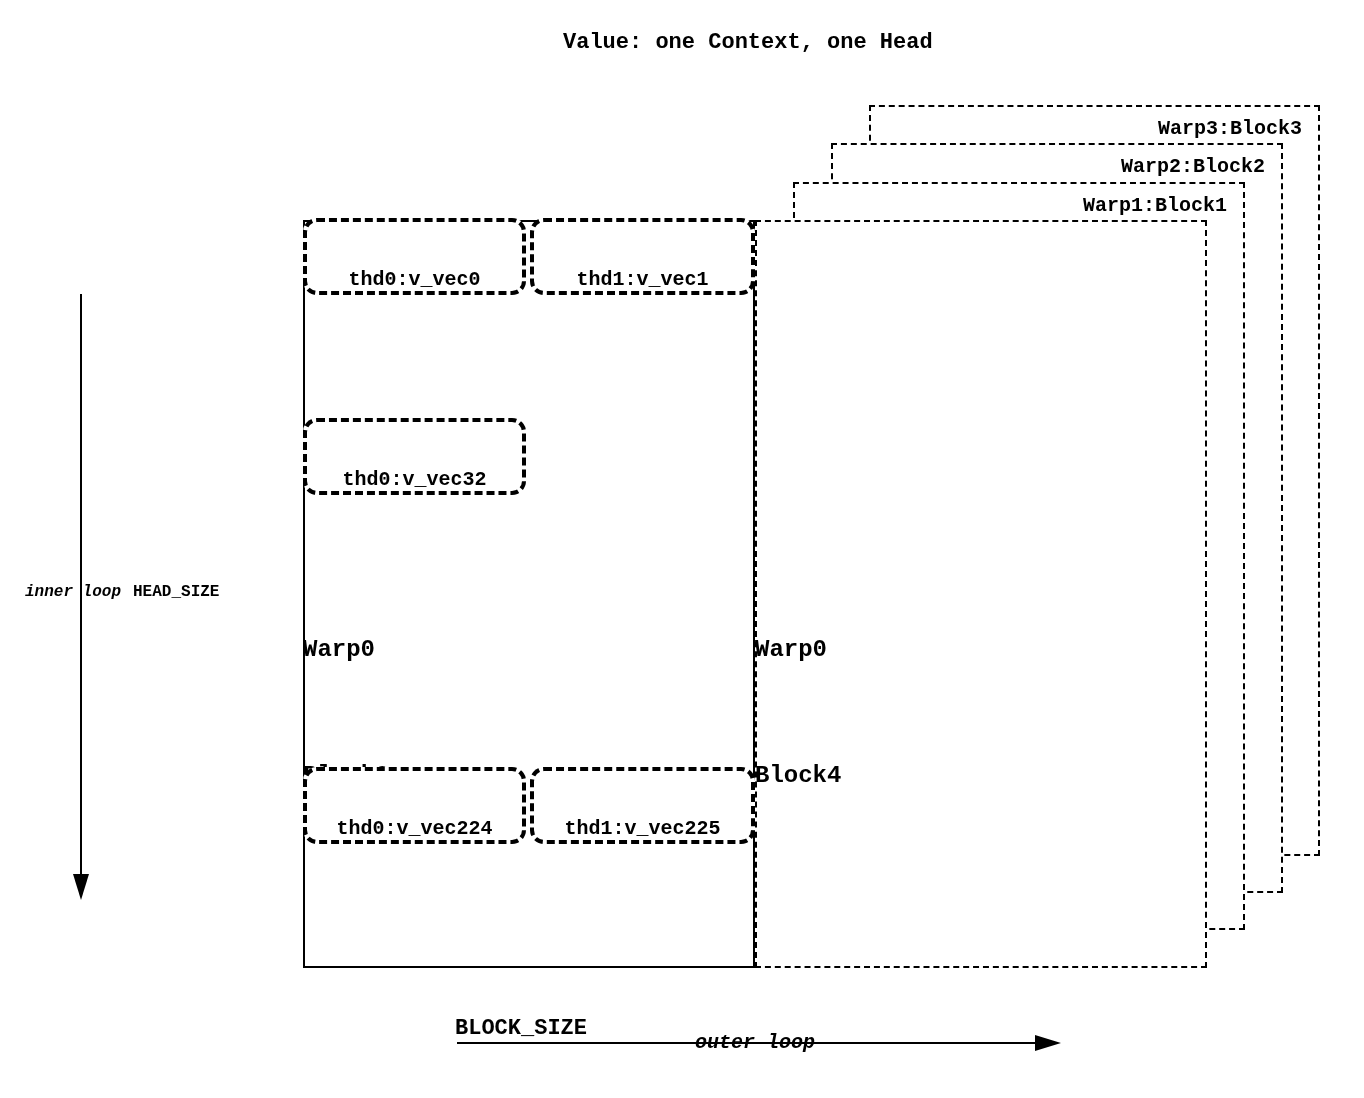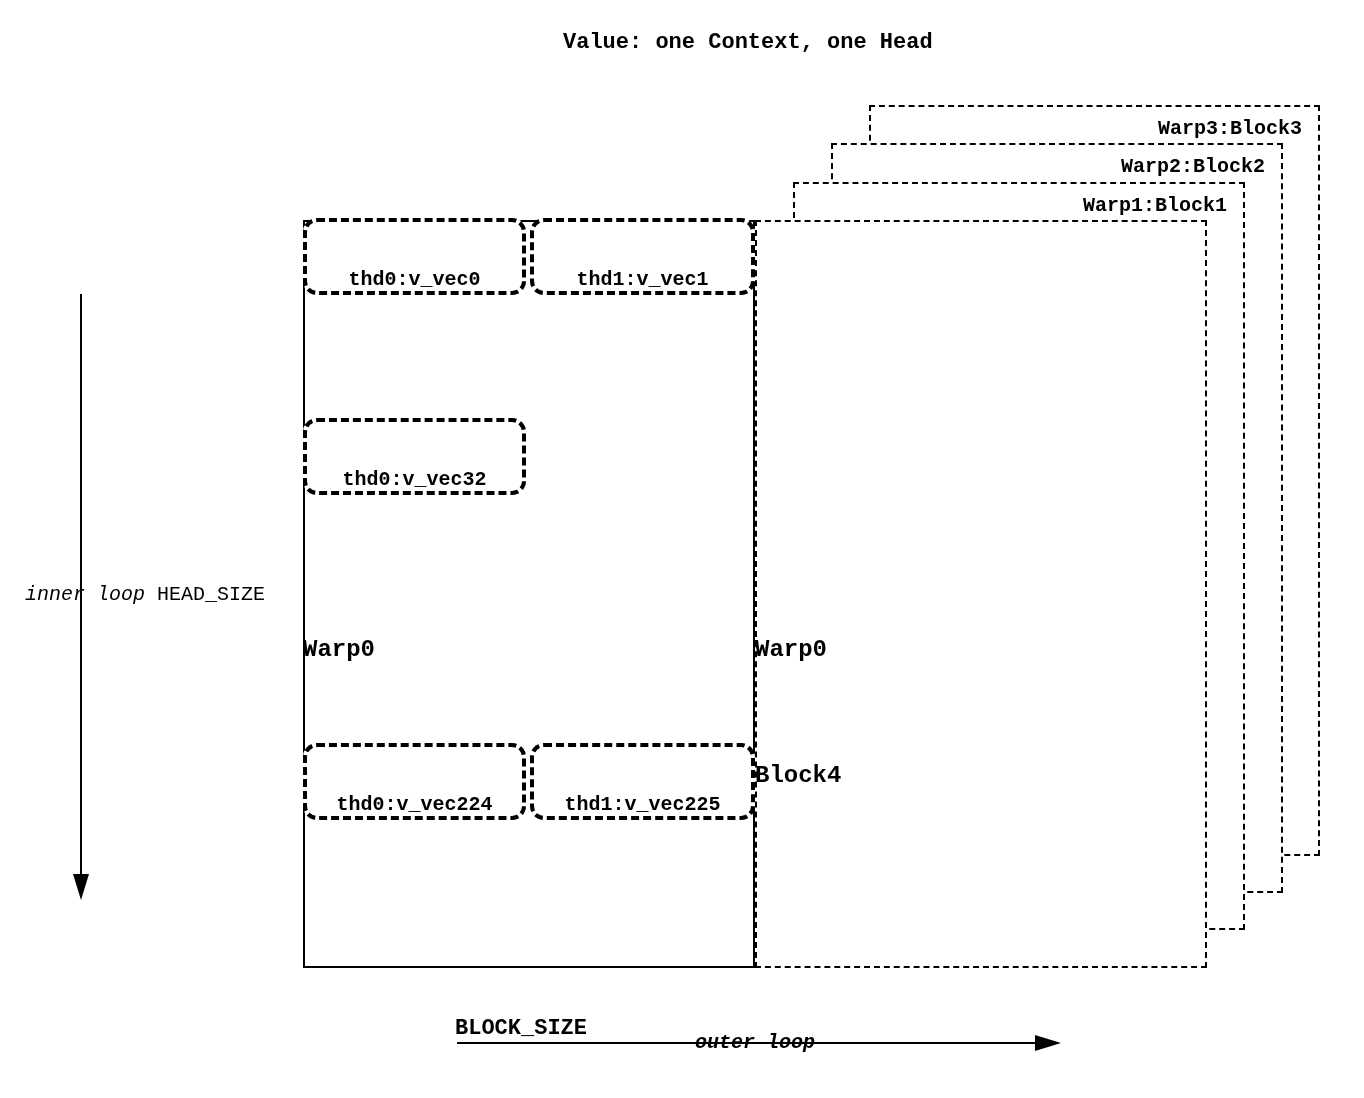--- a/index.html
+++ b/index.html
@@ -72,28 +72,28 @@
     align-items: flex-end;
     justify-content: center;
     font-size: 20px;
     font-weight: bold;
     white-space: nowrap;
   }
   .vec-left  { left: 303px; width: 223px; }
   .vec-right { left: 530px; width: 225px; }
   .row-0 { top: 218px; }
   .row-1 { top: 418px; }
-  .row-2 { top: 743px; }
+  .row-2 { top: 767px; }
   
   .inner-loop-label {
     position: absolute;
     left: 25px;
     top: 583px;
-    font-size: 20px;
-    font-weight: normal;
+    font-size: 16px;
+    font-weight: bold;
     white-space: nowrap;
   }
   .inner-loop-label .loop-word { font-style: italic; }
   .inner-loop-label .size-word { margin-left: 12px; font-style: normal; }
   .block-size-label {
     position: absolute;
     left: 455px;
     top: 984px;
     font-size: 22px;
     font-weight: bold;

